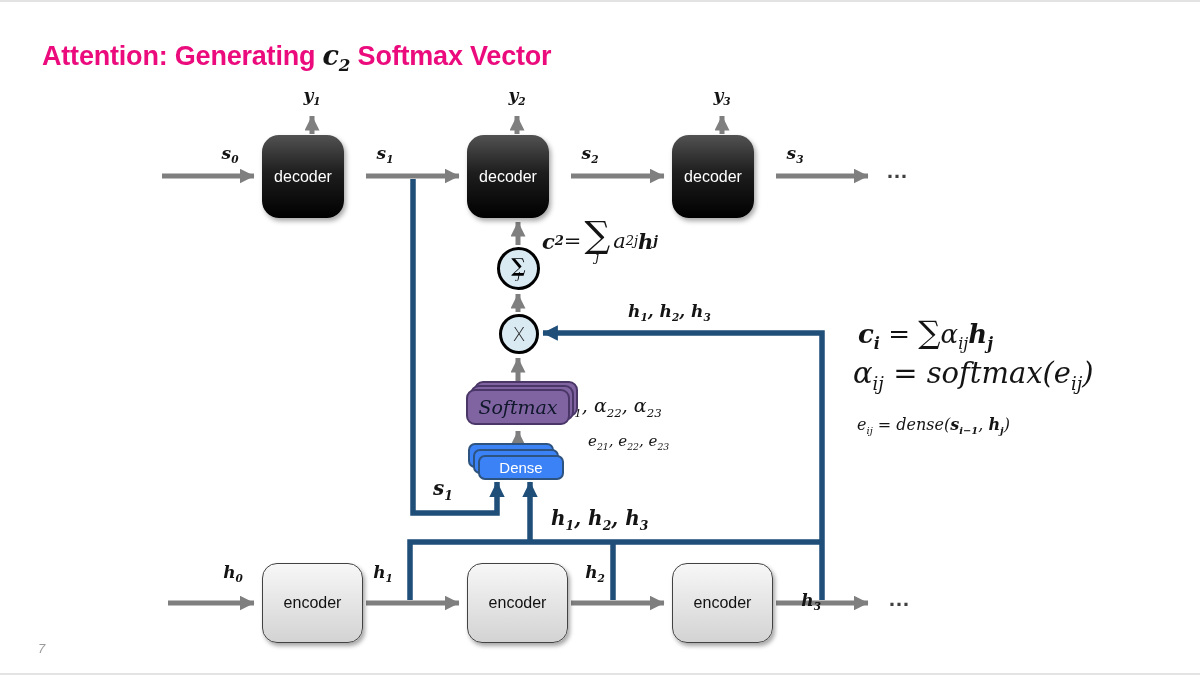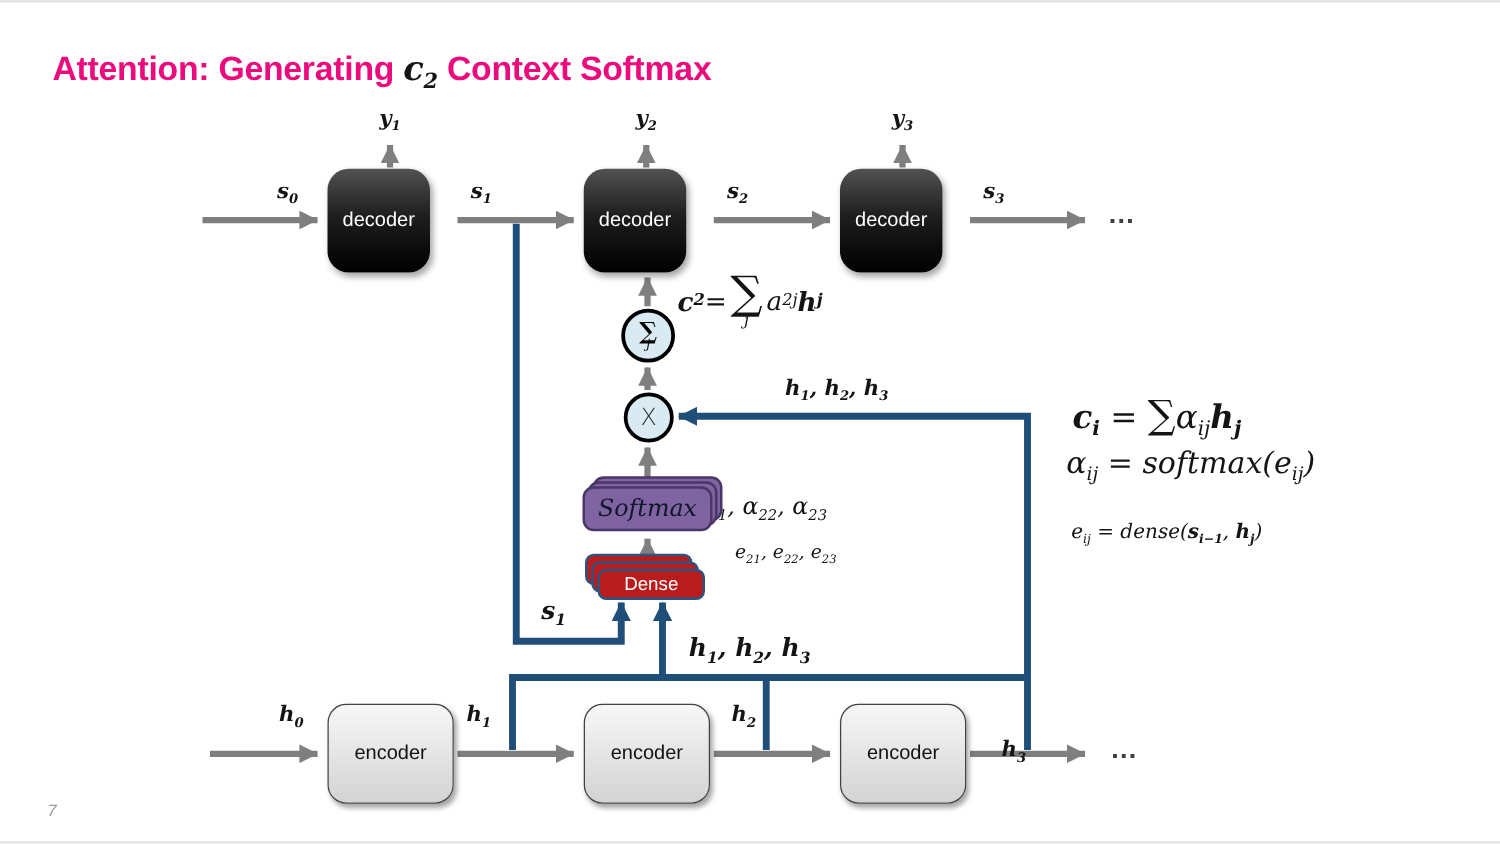--- a/index.html
+++ b/index.html
@@ -23,21 +23,21 @@
   .circle{position:absolute;border-radius:50%;background:#d9eaf3;border:3px solid #000;
           display:flex;flex-direction:column;align-items:center;justify-content:center;box-sizing:border-box;}
   .sum-circle{left:497px;top:245px;width:43px;height:43px;}
   .sum-sym{font-family:"DejaVu Serif",serif;font-size:19px;font-weight:bold;line-height:.9;}
   .sum-sub{font-family:"DejaVu Serif",serif;font-style:italic;font-size:10px;line-height:.8;margin-top:-2px;}
   .mult-circle{left:499px;top:312px;width:40px;height:40px;}
   .mult-sym{font-family:"DejaVu Sans",sans-serif;font-weight:300;font-size:19px;color:#2e2e2e;line-height:1;}
   .layerbox{position:absolute;box-sizing:border-box;display:flex;align-items:center;justify-content:center;}
   .softmax{background:#8064a2;border:2px solid #4a3768;border-radius:9px;width:104px;height:36px;}
   .softmax.front{color:#0f172a;font-family:"DejaVu Serif",serif;font-style:italic;font-size:19px;}
-  .dense{background:#b91c1c;border:2px solid #2d5380;border-radius:7px;width:86px;height:25px;}
+  .dense{background:#3b82f6;border:2px solid #2d5380;border-radius:7px;width:86px;height:25px;}
   .dense.front{color:#fff;font-size:15px;}
   .dots{position:absolute;font-size:22px;font-weight:bold;color:#3f3f3f;}
   .c2formula{position:absolute;left:542px;top:217px;display:flex;align-items:center;font-size:21px;}
   .stk{display:inline-flex;flex-direction:column;align-items:center;margin:0 3px;}
   .stk .stk-t{font-size:36px;line-height:.9;font-style:normal;}
   .stk .stk-b{font-size:13px;line-height:1;margin-top:-1px;}
   .eq{position:absolute;white-space:nowrap;}
   .pagenum{position:absolute;left:38px;top:639px;font-size:13px;color:#9a9a9a;font-style:italic;}
 </style>
 </head>
@@ -73,21 +73,21 @@
     </g>
     <g stroke="#1f4e79" stroke-width="5.5" fill="none">
       <path d="M413 177 V511 H497 V480" marker-end="url(#ab)"></path>
       <path d="M530 540 V480" marker-end="url(#ab)"></path>
       <path d="M410 598 V540 H824"></path>
       <path d="M613 540 V598"></path>
       <path d="M822 598 V331 H543" marker-end="url(#ab)"></path>
     </g>
   </svg>
 
-  <h1 class="title"><span>Attention: Generating </span><span class="b m">c</span><sub class="b m">2</sub><span> Context Softmax</span></h1>
+  <h1 class="title"><span>Attention: Generating </span><span class="b m">c</span><sub class="b m">2</sub><span> Softmax Vector</span></h1>
 
   <div class="box decoder" style="left:262px;top:133px;">decoder</div>
   <div class="box decoder" style="left:467px;top:133px;">decoder</div>
   <div class="box decoder" style="left:672px;top:133px;">decoder</div>
   <div class="lbl m b ctr" style="left:287px;top:83px;width:50px;"><span>y</span><sub>1</sub></div>
   <div class="lbl m b ctr" style="left:492px;top:83px;width:50px;"><span>y</span><sub>2</sub></div>
   <div class="lbl m b ctr" style="left:697px;top:83px;width:50px;"><span>y</span><sub>3</sub></div>
   <div class="lbl m b ctr" style="left:205px;top:141px;width:50px;font-style:italic;"><span>s</span><sub>0</sub></div>
   <div class="lbl m b ctr" style="left:360px;top:141px;width:50px;"><span>s</span><sub>1</sub></div>
   <div class="lbl m b ctr" style="left:565px;top:141px;width:50px;"><span>s</span><sub>2</sub></div>
@@ -134,17 +134,17 @@
   <div class="box encoder" style="left:262px;top:561px;">encoder</div>
   <div class="box encoder" style="left:467px;top:561px;">encoder</div>
   <div class="box encoder" style="left:672px;top:561px;">encoder</div>
   <div class="lbl m b ctr" style="left:208px;top:560px;width:50px;"><span>h</span><sub>0</sub></div>
   <div class="lbl m b ctr" style="left:358px;top:560px;width:50px;"><span>h</span><sub>1</sub></div>
   <div class="lbl m b ctr" style="left:570px;top:560px;width:50px;"><span>h</span><sub>2</sub></div>
   <div class="lbl m b ctr" style="left:771px;top:588px;width:50px;text-align:right;"><span>h</span><sub>3</sub></div>
   <div class="dots" style="left:888px;top:584px;">…</div>
 
   <div class="eq m" style="left:858px;top:312px;font-size:26px;"><span class="b">c</span><sub class="b">i</sub><span> = </span><span class="big">∑</span><span>α</span><sub>ij</sub><span class="b">h</span><sub class="b">j</sub></div>
-  <div class="eq m" style="left:853px;top:354px;font-size:24px;"><span>α</span><sub>ij</sub><span> = softmax(</span><span>e</span><sub>ij</sub><span>)</span></div>
+  <div class="eq m" style="left:853px;top:354px;font-size:29px;"><span>α</span><sub>ij</sub><span> = softmax(</span><span>e</span><sub>ij</sub><span>)</span></div>
   <div class="eq m" style="left:857px;top:413px;font-size:16px;"><span>e</span><sub>ij</sub><span> = dense(</span><span class="b">s</span><sub class="b">i−1</sub><span>, </span><span class="b">h</span><sub class="b">j</sub><span>)</span></div>
 
   <div class="pagenum">7</div>
 </div>
 
 </body></html>

